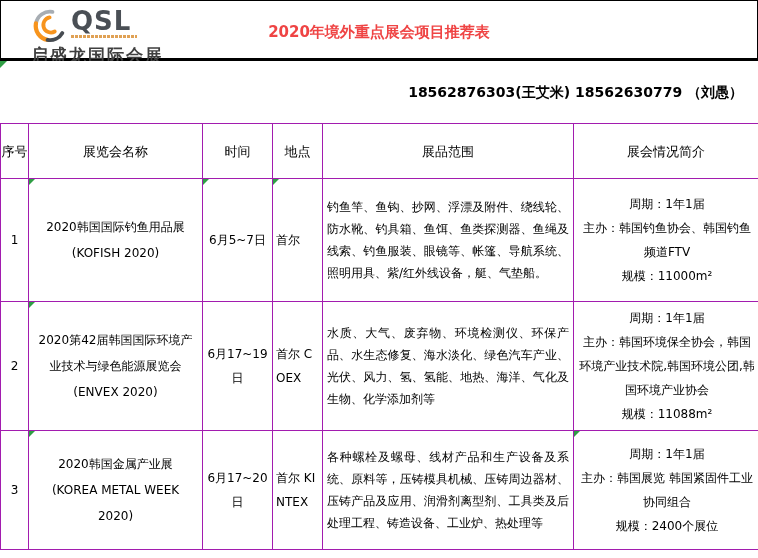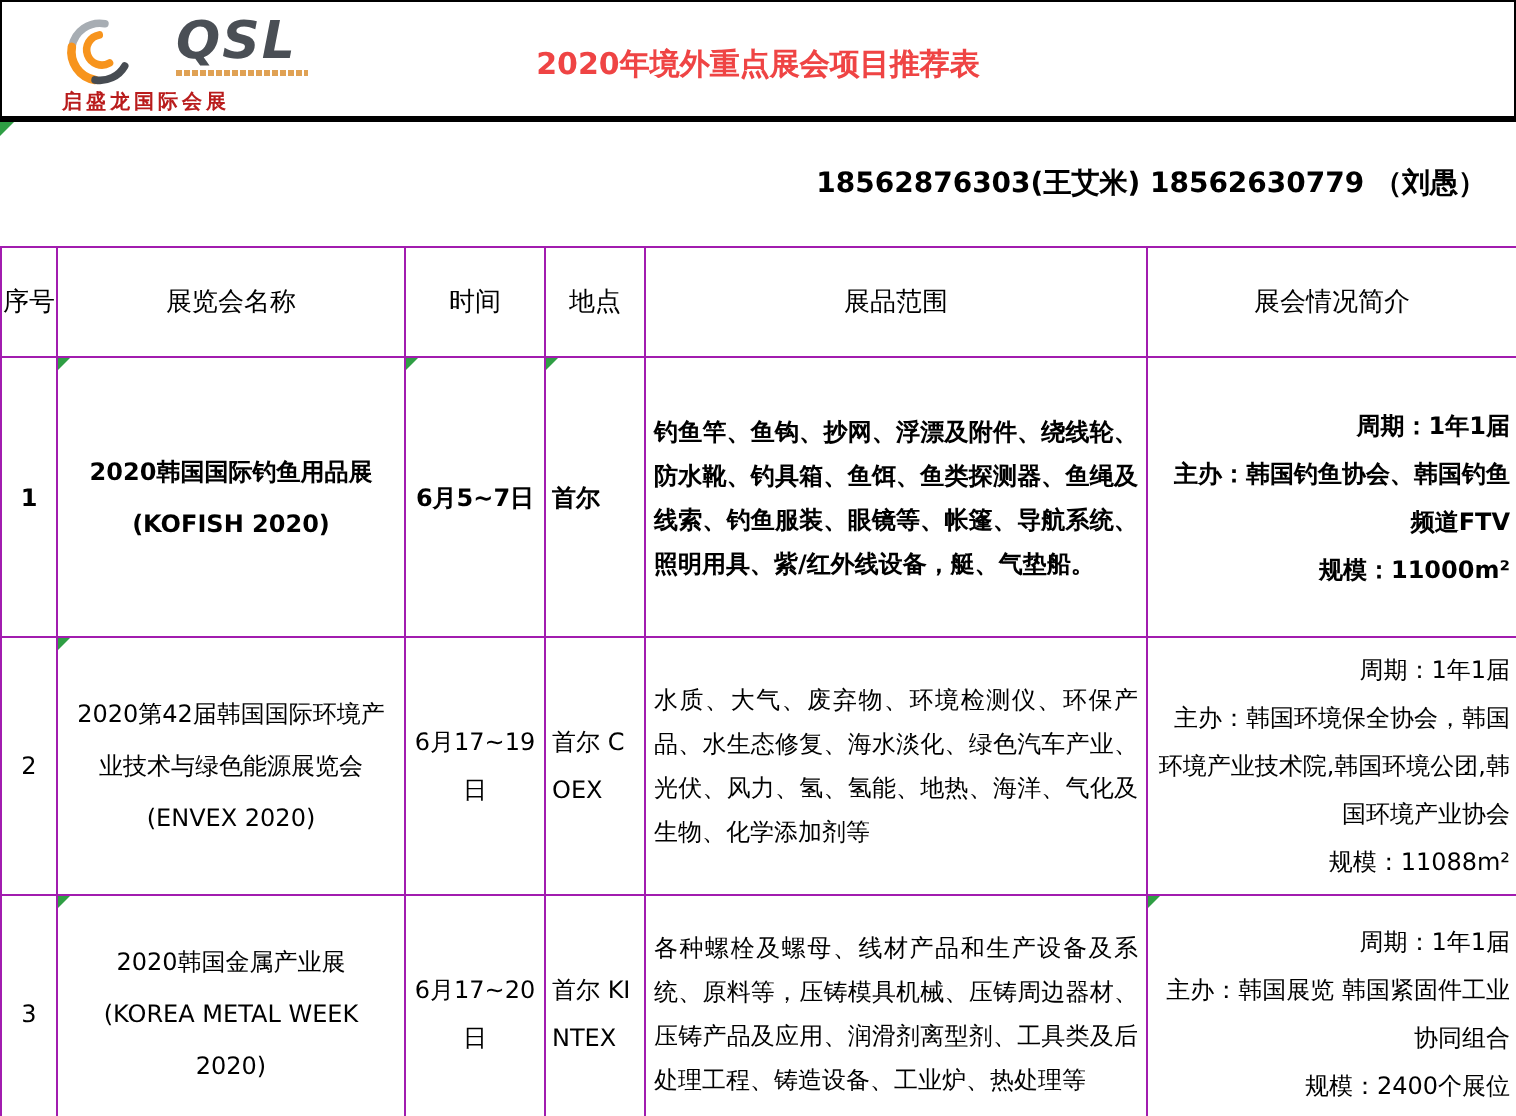--- a/index.html
+++ b/index.html
@@ -14,32 +14,32 @@
   
   .band-top {
     position:relative; height:61px;
     border-top:1px solid #000; border-left:1px solid #000; border-right:1px solid #000;
     border-bottom:3px solid #000;
     background:#fff;
   }
   .logo { position:absolute; left:30px; top:4px; width:130px; height:52px; }
   .logo-row { display:flex; align-items:flex-start; }
   .logo-swirl { width:38px; height:38px; flex:0 0 auto; }
-  .logo-text { margin-left:19px;font-style:italic; }
+  .logo-text { margin-left:2px; }
   .logo-qsl {
     font-size:26px; font-weight:bold; color:#4a4f55;
     line-height:26px; letter-spacing:1px; margin-top:3px;
   }
   .logo-tagline {
     width:66px; height:3px; margin-top:1px;
     background:repeating-linear-gradient(90deg,#d88a2a 0 3px,#fff 3px 4px);
     opacity:.8;
   }
   .logo-company {
-    font-size:10px; font-weight:bold; color:#b91c1c;
+    font-size:17px; font-weight:bold; color:#404040;
     letter-spacing:2px; margin-top:1px; white-space:nowrap;
   }
   .doc-title {
     position:absolute; left:0; right:0; top:22px;
     text-align:center; font-size:15px; font-weight:bold; color:#ef4444;
   }
 
   
   .band-contact {
     position:relative; height:62px;
@@ -56,23 +56,23 @@
 
   
   table { border-collapse:collapse; table-layout:fixed; width:758px; }
   td { border:1px solid #a21caf; vertical-align:middle; font-size:12px; position:relative; background:#fff; }
   tr.hdr td { height:55px; text-align:center; font-size:13px; line-height:19px; }
   td.c-index { text-align:center; }
   td.c-name  { text-align:center; line-height:26px; padding:0 6px; }
   td.c-time  { text-align:center; line-height:24px; padding:0 3px; }
   td.c-loc   { line-height:24px; padding:0 3px; word-break:break-all; }
   td.c-scope { text-align:justify; line-height:22px; padding:2px 4px; }
-  td.c-intro { text-align:right;  padding:2px 3px 2px 5px; }
+  td.c-intro { text-align:center;  padding:2px 3px 2px 5px; }
   td.c-intro div { line-height:24px; }
-  tr.r1 td { height:140px;font-weight:bold; }
+  tr.r1 td { height:123px; }
   tr.r2 td { height:129px; }
   tr.r3 td { height:119px; }
   td.gt::before {
     content:""; position:absolute; left:0; top:0;
     border-top:6px solid #2f9e44; border-right:6px solid transparent;
   }
 </style>
 </head>
 <body>
 

